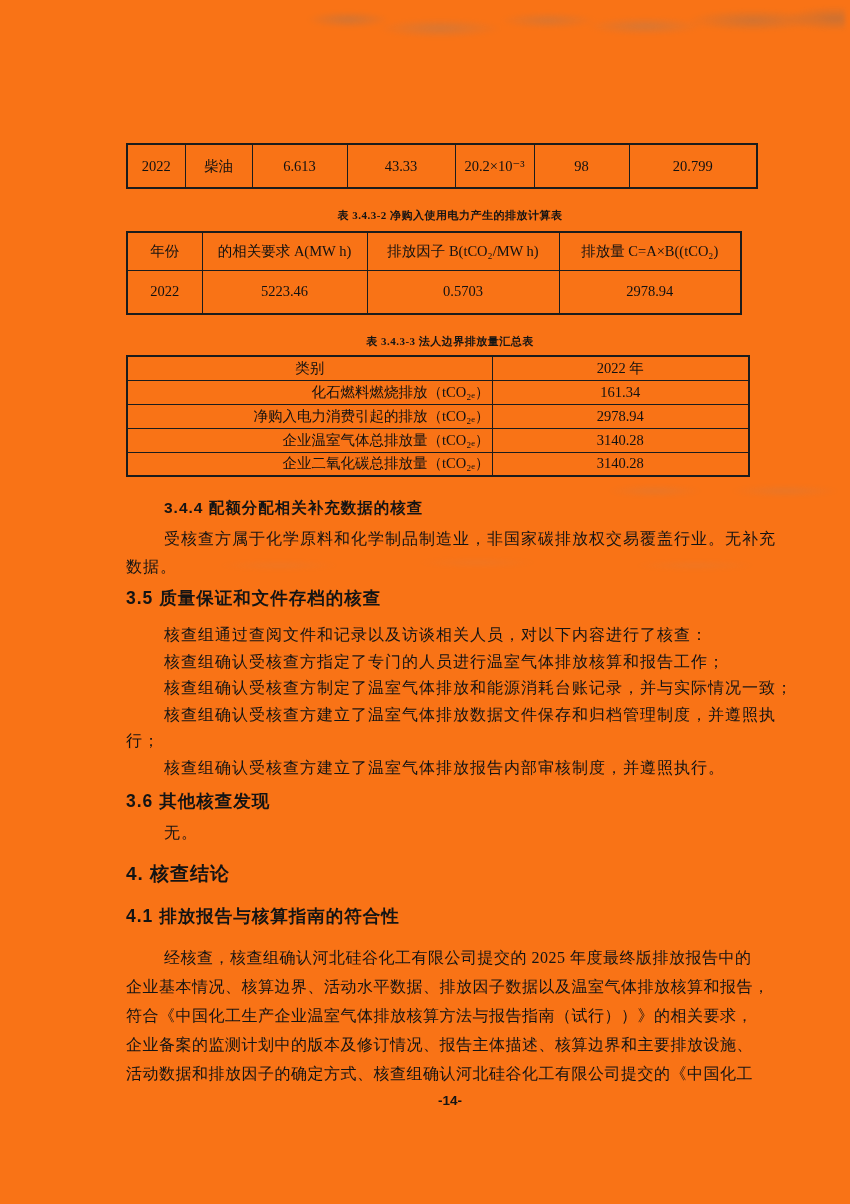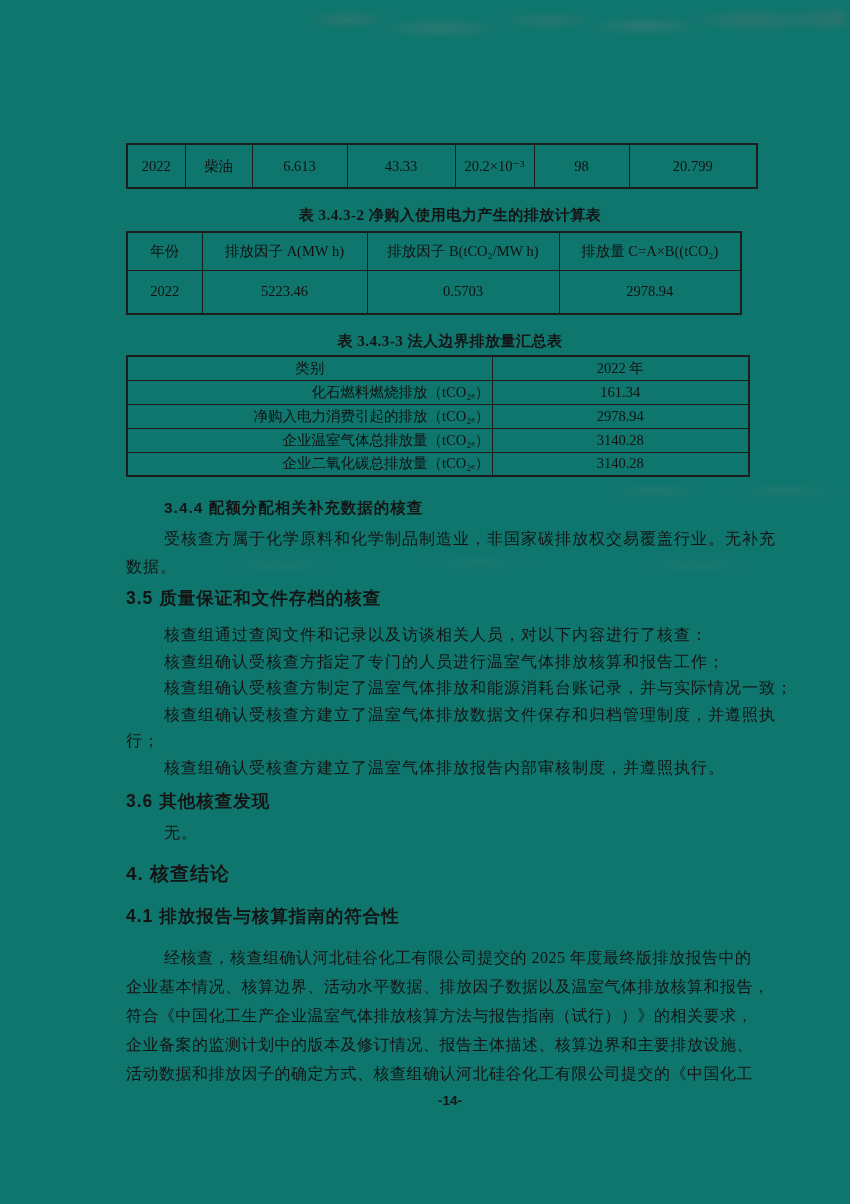--- a/index.html
+++ b/index.html
@@ -1,21 +1,21 @@
 <!DOCTYPE html>
 <html><head>
 <meta charset="utf-8">
 <style>
   * { box-sizing: border-box; }
   html,body { margin:0; padding:0; background:#ffffff; }
   .page {
     position: relative;
     width: 850px;
     height: 1204px;
-    background: #0f766e;
+    background: #f97316;
     font-family: "Liberation Serif", "DejaVu Serif", serif;
     color: #141414;
     overflow: hidden;
   }
   .content {
     position: absolute;
     left: 126px;
     top: 0;
     width: 648px;
   }
@@ -66,21 +66,21 @@
     padding: 0 2px;
     overflow: hidden;
     white-space: nowrap;
   }
   table.t1 { margin-top: 143px; width: 630px; border: 2px solid #1c1c1c; }
   table.t1 td { height: 44px; }
 
   .tbl-title {
     text-align: center;
     font-weight: bold;
-    font-size: 15px;
+    font-size: 11px;
     line-height: 22px;
     letter-spacing: .5px;
   }
   .title2 { margin-top: 15px; }
   .title3 { margin-top: 15px; }
 
   table.t2 { margin-top: 5px; width: 614px; border: 2px solid #1c1c1c; }
   table.t2 th { height: 38px; }
   table.t2 td { height: 44px; }
 
@@ -177,21 +177,21 @@
     <table class="tbl t2">
       <colgroup>
         <col style="width:75px">
           <col style="width:165px">
           <col style="width:192px">
           <col style="width:182px">
       </colgroup>
       <tbody>
         <tr>
           <th>年份</th>
-          <th>排放因子 A(MW h)</th>
+          <th>的相关要求 A(MW h)</th>
           <th>排放因子 B(tCO₂/MW h)</th>
           <th>排放量 C=A×B((tCO₂)</th>
         </tr>
         <tr>
           <td>2022</td>
           <td>5223.46</td>
           <td>0.5703</td>
           <td>2978.94</td>
         </tr>
       </tbody>

